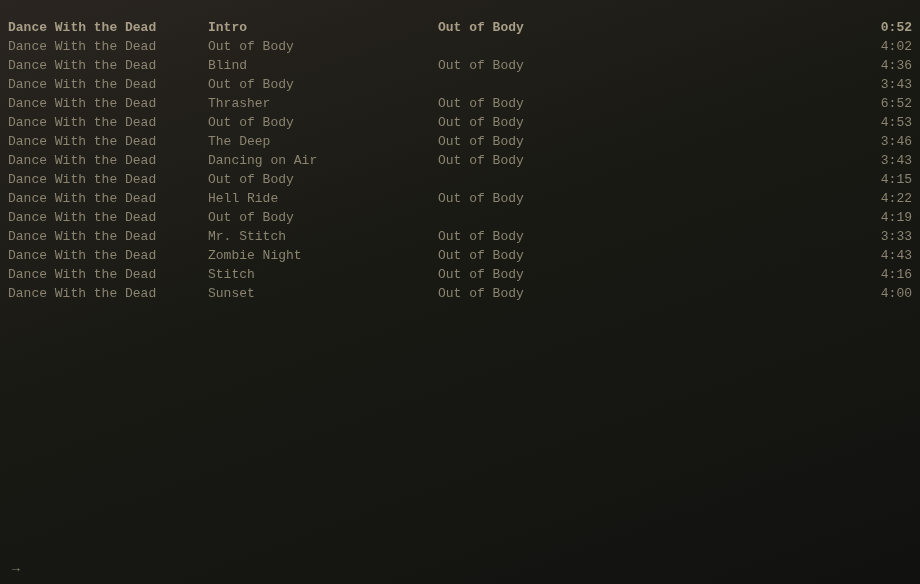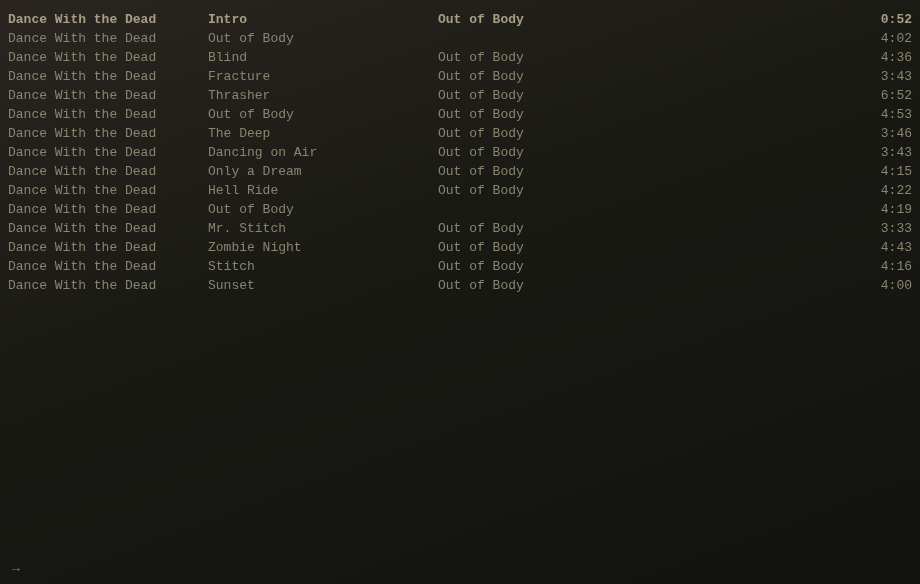--- a/index.html
+++ b/index.html
@@ -14,21 +14,21 @@
       background: linear-gradient(160deg, #2a2520 0%, #1a1a14 40%, #111110 100%);
       font-family: 'Lucida Console', 'Courier New', monospace;
       font-size: 13px;
       color: #8a8470;
       overflow: hidden;
       position: relative;
     }
 
     .track-list {
       width: 100%;
-      padding-top: 10px;
+      padding-top: 18px;
     }
 
     .track-row {
       display: flex;
       align-items: center;
       height: 19px;
       padding: 0 8px;
       cursor: pointer;
     }
 
@@ -95,21 +95,20 @@
       <span class="col-duration">4:02</span>
     </div>
     <div class="track-row">
       <span class="col-artist">Dance With the Dead</span>
       <span class="col-title">Blind</span>
       <span class="col-album">Out of Body</span>
       <span class="col-duration">4:36</span>
     </div>
     <div class="track-row">
       <span class="col-artist">Dance With the Dead</span>
-      <span class="col-title">Fracture</span>
       <span class="col-album">Out of Body</span>
       <span class="col-duration">3:43</span>
     </div>
     <div class="track-row">
       <span class="col-artist">Dance With the Dead</span>
       <span class="col-title">Thrasher</span>
       <span class="col-album">Out of Body</span>
       <span class="col-duration">6:52</span>
     </div>
     <div class="track-row">
@@ -125,21 +124,20 @@
       <span class="col-duration">3:46</span>
     </div>
     <div class="track-row">
       <span class="col-artist">Dance With the Dead</span>
       <span class="col-title">Dancing on Air</span>
       <span class="col-album">Out of Body</span>
       <span class="col-duration">3:43</span>
     </div>
     <div class="track-row">
       <span class="col-artist">Dance With the Dead</span>
-      <span class="col-title">Only a Dream</span>
       <span class="col-album">Out of Body</span>
       <span class="col-duration">4:15</span>
     </div>
     <div class="track-row">
       <span class="col-artist">Dance With the Dead</span>
       <span class="col-title">Hell Ride</span>
       <span class="col-album">Out of Body</span>
       <span class="col-duration">4:22</span>
     </div>
     <div class="track-row">

